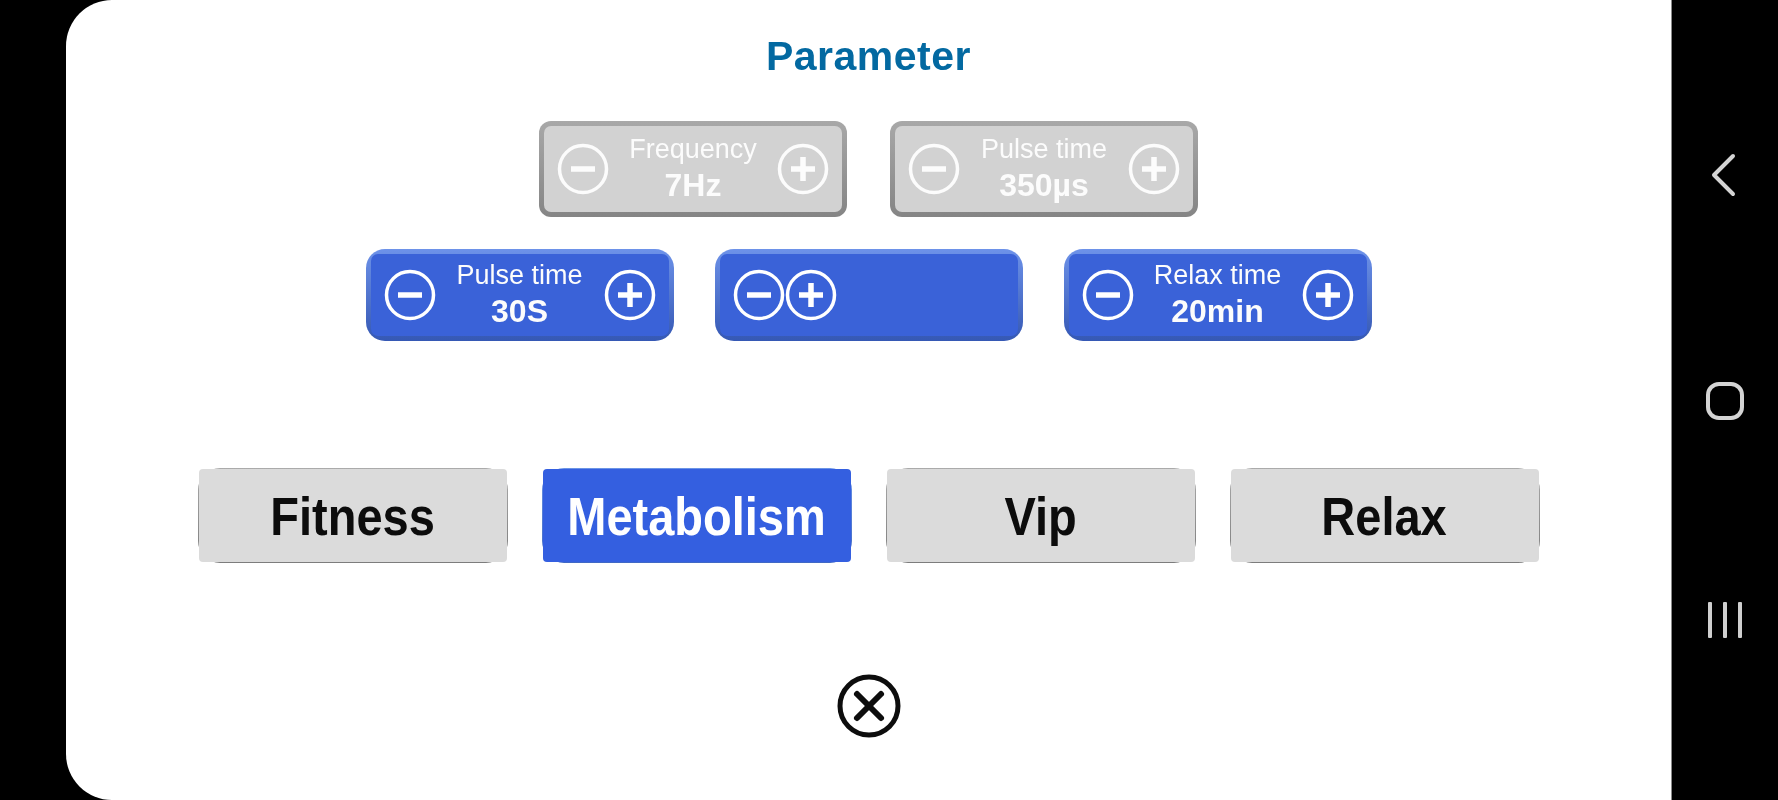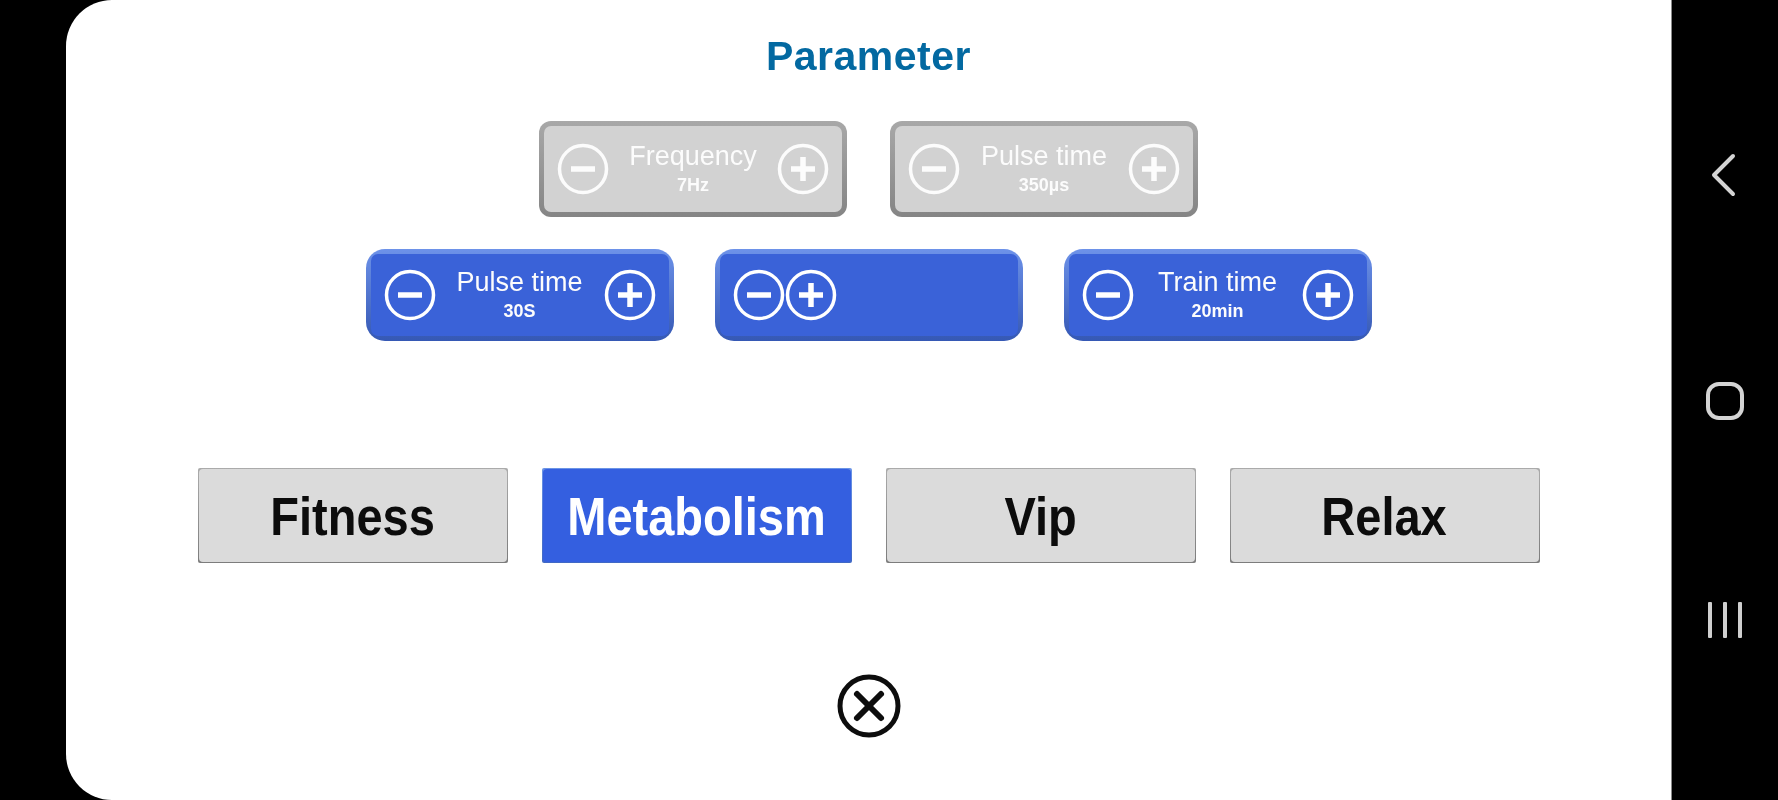--- a/index.html
+++ b/index.html
@@ -77,35 +77,35 @@
   .ptext {
     flex:1;
     display:flex;
     flex-direction:column;
     align-items:center;
     justify-content:center;
     gap:4px;
     color:#fcfcfc;
   }
   .plabel { font-size:27px; font-weight:400; line-height:1.1; }
-  .pvalue { font-size:18px; font-weight:700; line-height:1.1; }
+  .pvalue { font-size:32px; font-weight:700; line-height:1.1; }
 
   
   .modes {
     position:absolute;
     top:468px; left:0;
     width:100%;
     display:flex;
     justify-content:center;
     gap:34px;
   }
   .mode {
     width:310px; height:95px;
     border:none;
-    border-radius:2px;
+    border-radius:22px;
     padding:1px;
     cursor:pointer;
     background:linear-gradient(#ababab, #7c7c7c);
   }
   .mode.selected { background:linear-gradient(#6b94e6, #4068c4); }
   .mode-inner {
     width:100%; height:100%;
     border-radius:4px;
     background:#dbdbdb;
     display:flex;
@@ -265,21 +265,21 @@
 
     <div class="pbtn blue">
       <div class="pinner">
         <button class="circ">
           <svg width="52" height="52" viewBox="0 0 52 52">
             <circle cx="26" cy="26" r="23.5" fill="none" stroke="#ffffff" stroke-width="3.5"></circle>
             <line x1="14" y1="26" x2="38" y2="26" stroke="#ffffff" stroke-width="5.5"></line>
           </svg>
         </button>
         <div class="ptext">
-          <span class="plabel">Train time</span>
+          <span class="plabel">Relax time</span>
           <span class="pvalue">20min</span>
         </div>
         <button class="circ">
           <svg width="52" height="52" viewBox="0 0 52 52">
             <circle cx="26" cy="26" r="23.5" fill="none" stroke="#ffffff" stroke-width="3.5"></circle>
             <line x1="14" y1="26" x2="38" y2="26" stroke="#ffffff" stroke-width="5.5"></line>
             <line x1="26" y1="14" x2="26" y2="38" stroke="#ffffff" stroke-width="5.5"></line>
           </svg>
         </button>
       </div>

